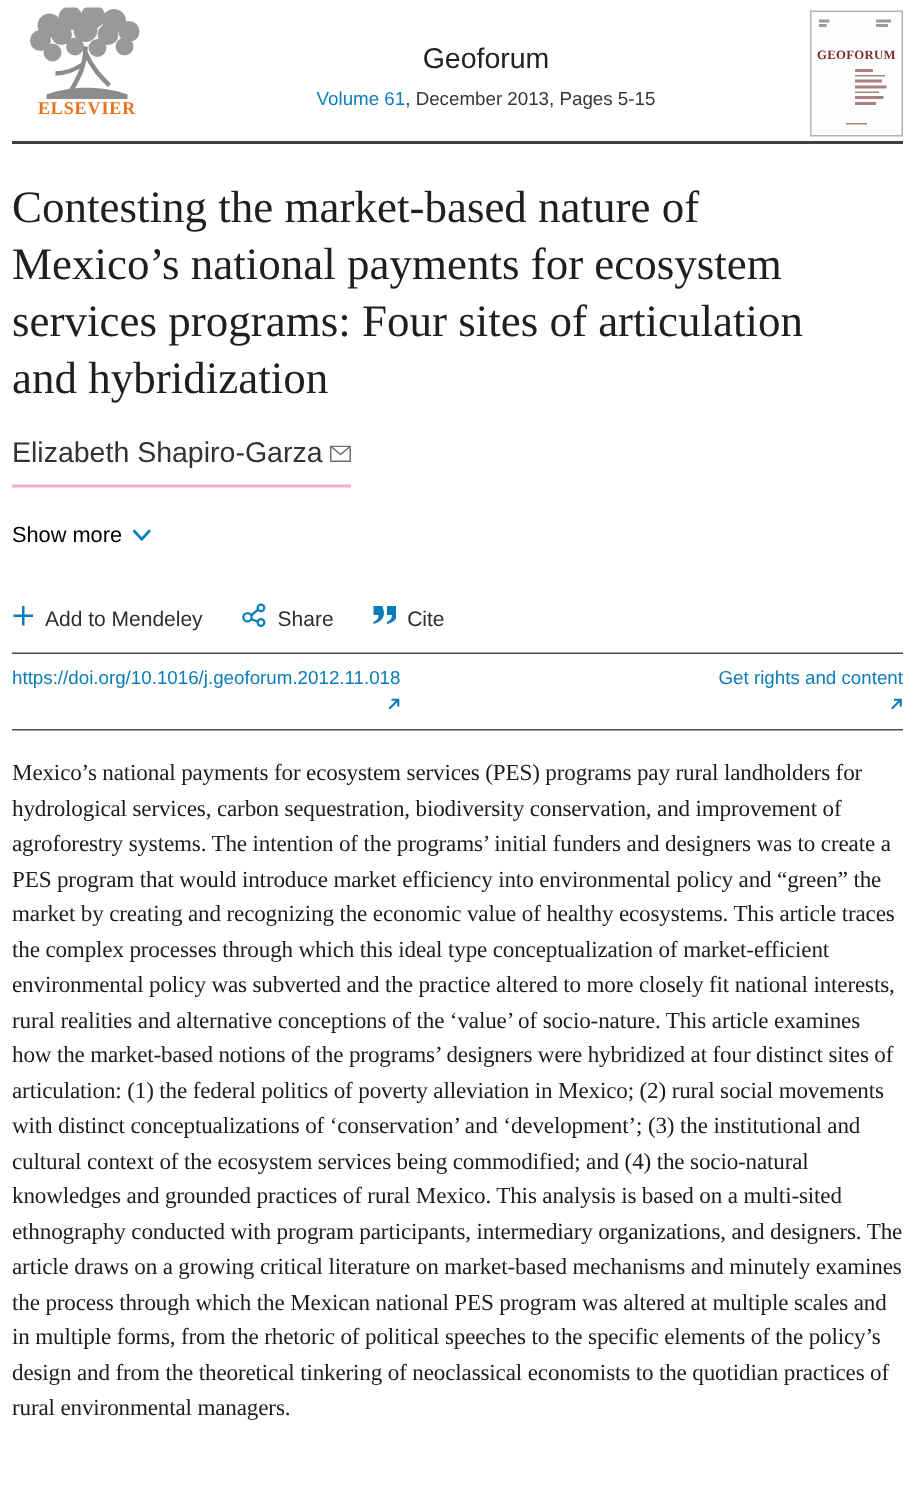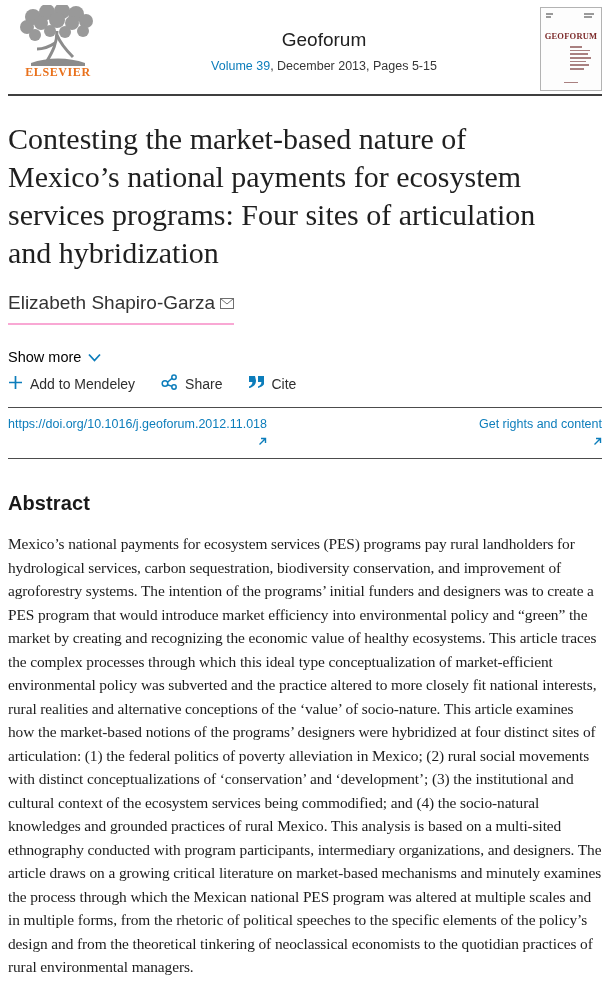--- a/index.html
+++ b/index.html
@@ -55,21 +55,21 @@
   }
   .author-row { margin-top: 20px; }
   .author-chip {
     display: inline-flex; align-items: center; gap: 5px;
     border-bottom: 2px solid #f9a8d4; padding-bottom: 9px;
     font-size: 19px; color: #333333; cursor: pointer;
   }
   .show-more { display: inline-flex; align-items: flex-end; gap: 7px;
     margin-top: 24px; font-size: 14.5px; color: #000000; cursor: pointer; }
 
-  .toolbar { display: flex; align-items: center; gap: 26px; margin-top: 8px; margin-bottom: 14px; }
+  .toolbar { display: flex; align-items: center; gap: 26px; margin-top: 36px; margin-bottom: 14px; }
   .toolbar-item { display: inline-flex; align-items: center; gap: 7px;
     font-size: 14px; color: #2e2e2e; cursor: pointer; }
 
   .doi-row { display: flex; justify-content: space-between; align-items: center;
     padding: 9px 0; font-size: 12.5px; }
   .doi-row .link { display: inline-flex; align-items: flex-end; gap: 4px; flex-direction: column; }
 
   
   .abstract-heading { font-size: 20px; font-weight: 700; color: #1a1a1a;
     margin-top: 33px; letter-spacing: 0.1px; }
@@ -111,21 +111,21 @@
             <path d="M38 38 C 32 42, 26 44, 20 44"></path>
           </g>
           <path d="M14 58 C 30 52, 52 52, 68 58 L 68 61 L 14 61 Z" fill="#8c8c8c"></path>
         </svg>
       </span>
       <div class="publisher-name">ELSEVIER</div>
     </div>
 
     <div class="journal-block">
       <div class="journal-title">Geoforum</div>
-      <div class="journal-issue"><span class="link">Volume 39</span><span>, December 2013, Pages 5-15</span></div>
+      <div class="journal-issue"><span class="link">Volume 61</span><span>, December 2013, Pages 5-15</span></div>
     </div>
 
     <div class="cover-thumb">
       <div class="cover-corner left">
         <div class="cover-bar" style="width:7px"></div>
         <div class="cover-bar" style="width:5px"></div>
       </div>
       <div class="cover-corner right">
         <div class="cover-bar" style="width:10px"></div>
         <div class="cover-bar" style="width:8px"></div>
@@ -220,16 +220,15 @@
         <svg width="9" height="9" viewBox="0 0 9 9">
           <path d="M1.5 7.5 L7 2 M3 1.5 H7.5 V6" fill="none" stroke="#0c7dbb" stroke-width="1.4"></path>
         </svg>
       </span>
     </span>
   </div>
 
   <hr class="rule-thin">
 
   
-  <h2 class="abstract-heading">Abstract</h2>
   <p class="abstract-body">Mexico’s national payments for ecosystem services (PES) programs pay rural landholders for hydrological services, carbon sequestration, biodiversity conservation, and improvement of agroforestry systems. The intention of the programs’ initial funders and designers was to create a PES program that would introduce market efficiency into environmental policy and “green” the market by creating and recognizing the economic value of healthy ecosystems. This article traces the complex processes through which this ideal type conceptualization of market-efficient environmental policy was subverted and the practice altered to more closely fit national interests, rural realities and alternative conceptions of the ‘value’ of socio-nature. This article examines how the market-based notions of the programs’ designers were hybridized at four distinct sites of articulation: (1) the federal politics of poverty alleviation in Mexico; (2) rural social movements with distinct conceptualizations of ‘conservation’ and ‘development’; (3) the institutional and cultural context of the ecosystem services being commodified; and (4) the socio-natural knowledges and grounded practices of rural Mexico. This analysis is based on a multi-sited ethnography conducted with program participants, intermediary organizations, and designers. The article draws on a growing critical literature on market-based mechanisms and minutely examines the process through which the Mexican national PES program was altered at multiple scales and in multiple forms, from the rhetoric of political speeches to the specific elements of the policy’s design and from the theoretical tinkering of neoclassical economists to the quotidian practices of rural environmental managers.</p>
 
 </div>
 
 </body></html>

